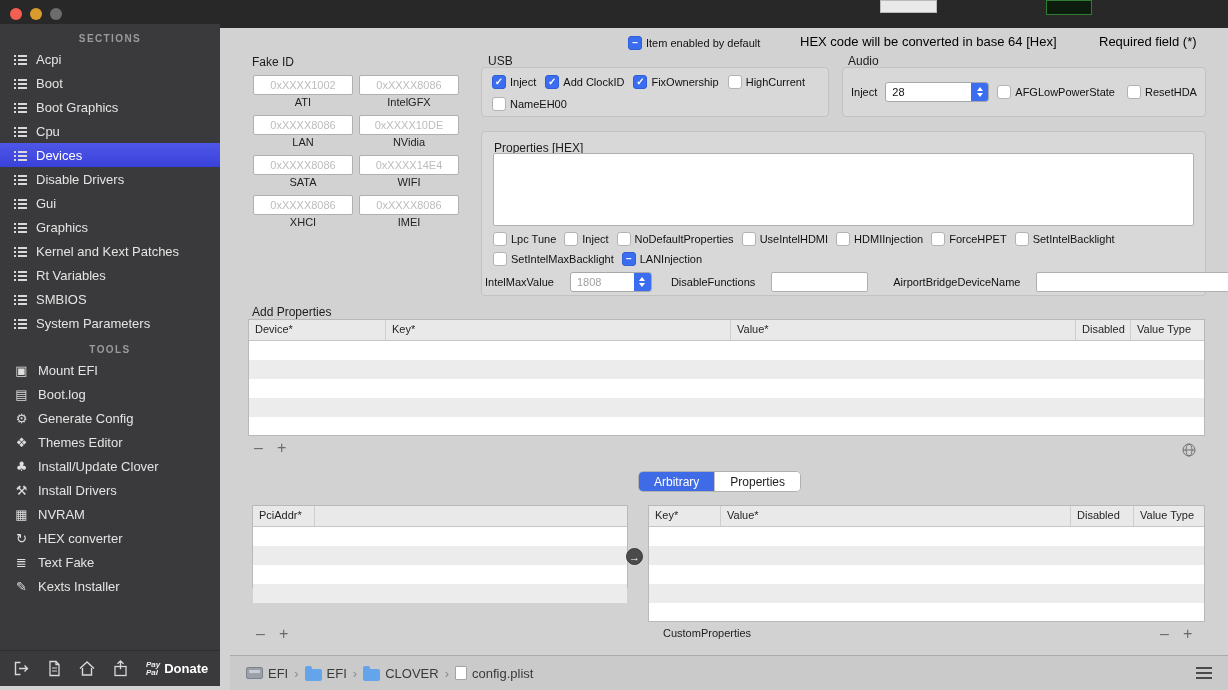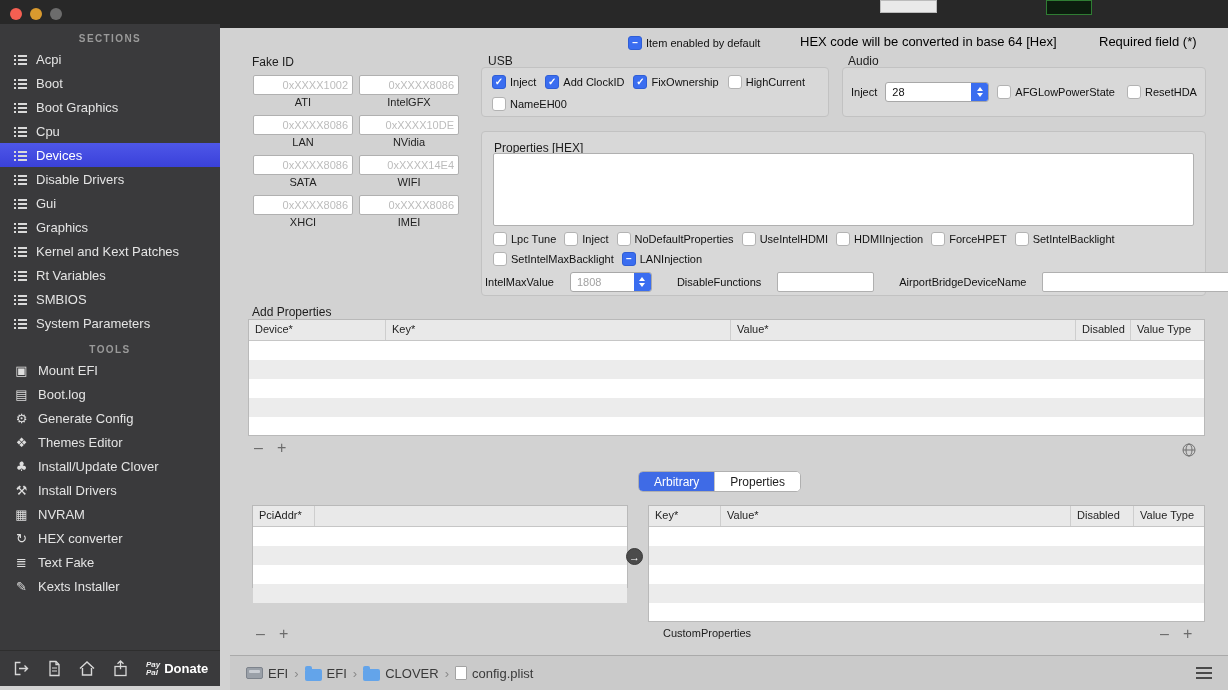--- a/index.html
+++ b/index.html
@@ -52,21 +52,21 @@
   .combo{display:inline-flex;height:20px;background:#fff;border:1px solid #a8a8a8;border-radius:3px;overflow:hidden;align-items:stretch}
   .combo .cval{padding:3px 6px;font-size:11px;flex:1;white-space:nowrap;overflow:hidden}
   .combo .cval.dim{color:#a2a2a2}
   .combo .cbtn{width:17px;background:#3a6df0;display:flex;flex-direction:column;align-items:center;justify-content:center;gap:2px;flex:0 0 17px}
   .combo .cbtn i{width:0;height:0;border-left:3px solid transparent;border-right:3px solid transparent;display:block}
   .combo .cbtn .up{border-bottom:4px solid #fff}
   .combo .cbtn .down{border-top:4px solid #fff}
 
   
   .fk-grid{position:absolute;left:23px;top:47px;display:grid;grid-template-columns:100px 100px;column-gap:6px;row-gap:7px}
-  .fk-input{width:100px;text-align:right}
+  .fk-input{width:100px;text-align:center}
   .fk-label{text-align:center;font-size:11px;color:#222;margin-top:1px}
 
   
   .hex-area{position:absolute;left:11px;top:21px;width:701px;height:73px;background:#fff;border:1px solid #b0b0b0;border-radius:2px;resize:none;font-family:"Liberation Mono",monospace;font-size:11px;padding:3px}
   .props-row{position:absolute;display:flex;align-items:center;gap:8px}
   .flbl{font-size:11px;color:#111;white-space:nowrap}
 
   
   .tbl{position:absolute;background:#fff;border:1px solid #b9b9b9}
   .thead{display:flex;height:21px;background:#e9e9e9;border-bottom:1px solid #c6c6c6}
@@ -370,21 +370,21 @@
         </div>
       <div class="props-row" style="left:3px;top:140px;gap:16px">
         <span class="flbl">IntelMaxValue</span>
         <span class="combo" style="width:82px">
           <span class="cval dim">1808</span>
           <span class="cbtn">
               <i class="up"></i>
               <i class="down"></i>
             </span>
         </span>
-        <span class="flbl" style="margin-left:9px">DisableFunctions</span>
+        <span class="flbl" style="margin-left:3px">DisableFunctions</span>
         <input class="tf" style="width: 97px;">
         <span class="flbl" style="margin-left:9px">AirportBridgeDeviceName</span>
         <input class="tf" style="width: 194px;">
       </div>
     </div>
 
     <div class="gtitle" style="left:22px;top:277px">Add Properties</div>
     <div class="tbl" style="left:18px;top:291px;width:957px;height:117px">
         <div class="thead">
           <div class="th" style="width: 137px;">Device*</div>

